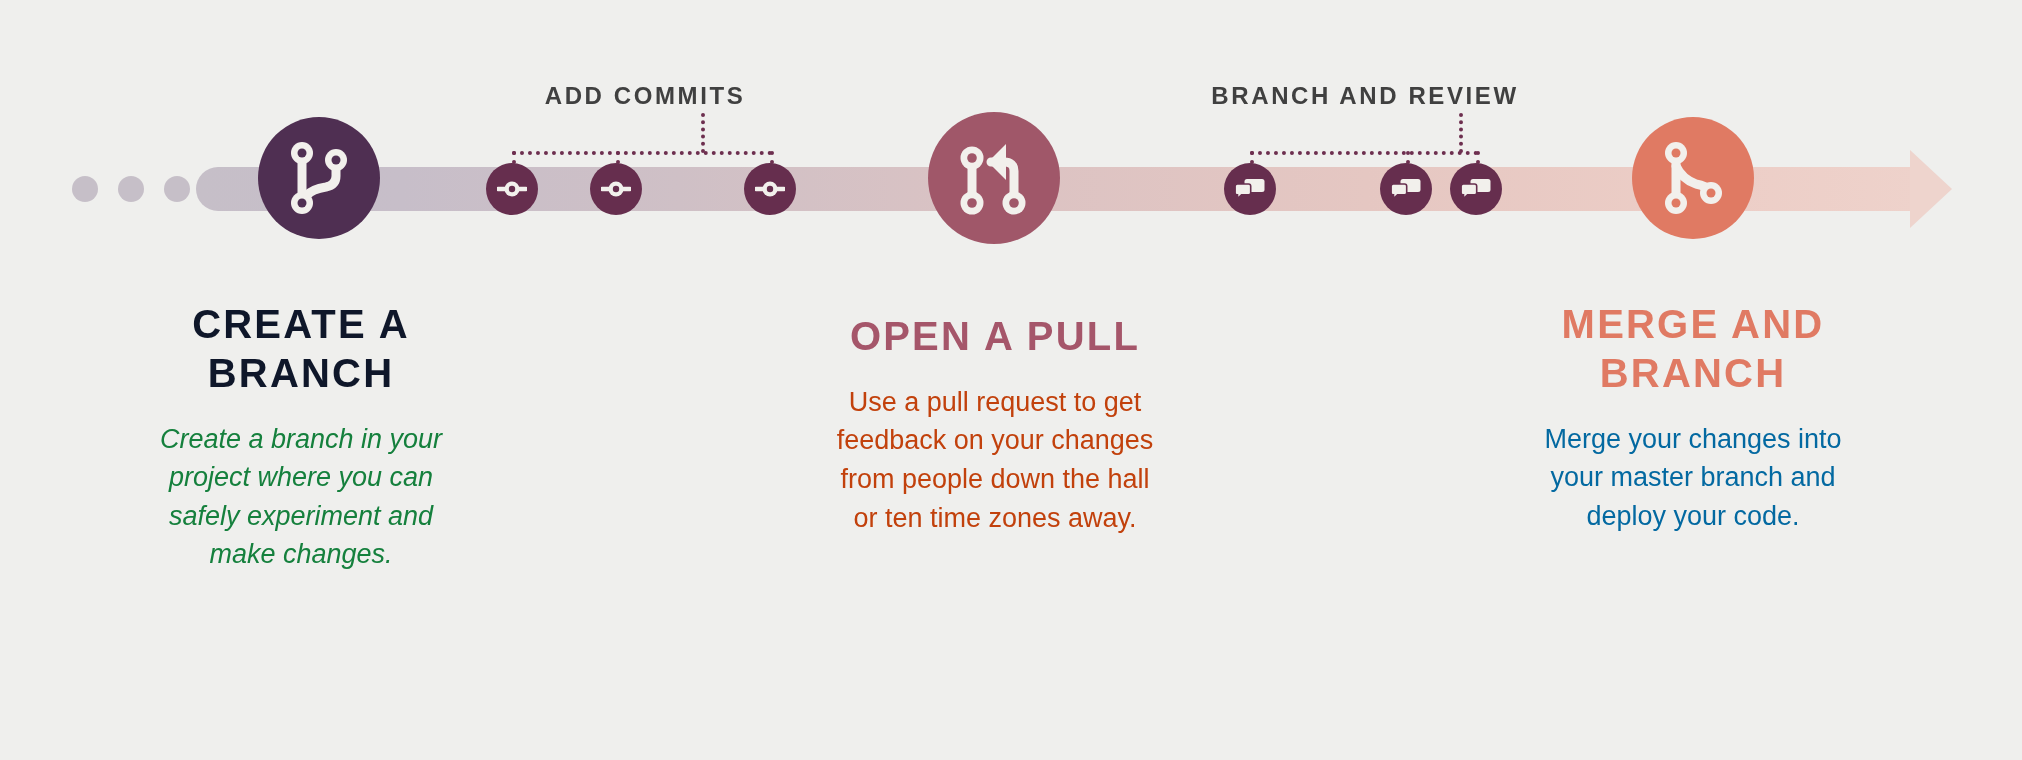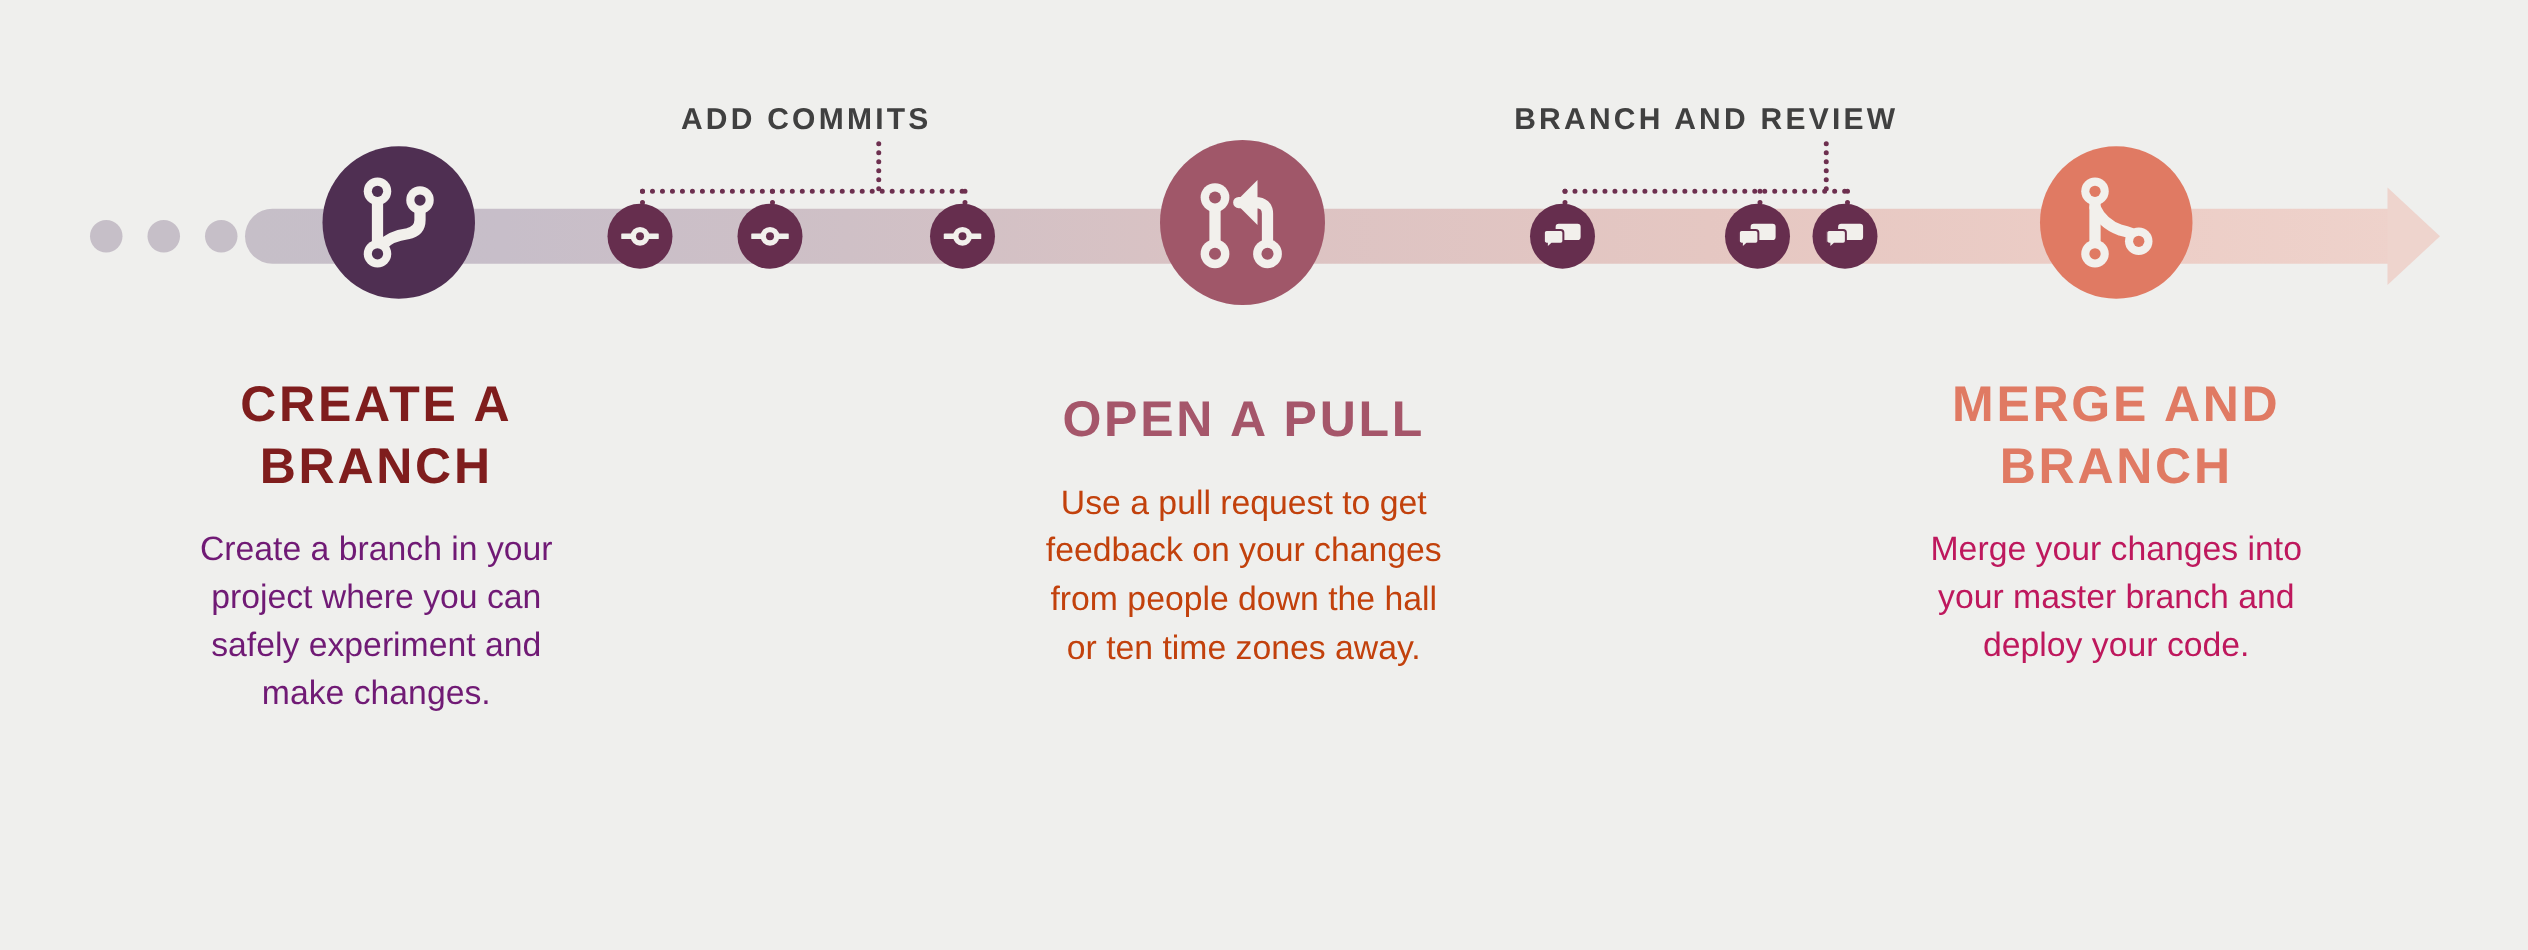--- a/index.html
+++ b/index.html
@@ -243,35 +243,35 @@
       <circle cx="14" cy="13" r="11" fill="#f2f0ec"></circle>
       <circle cx="14" cy="13" r="4.5" fill="#e07a63"></circle>
       <circle cx="14" cy="63" r="11" fill="#f2f0ec"></circle>
       <circle cx="14" cy="63" r="4.5" fill="#e07a63"></circle>
       <circle cx="49" cy="53" r="11" fill="#f2f0ec"></circle>
       <circle cx="49" cy="53" r="4.5" fill="#e07a63"></circle>
     </svg>
   </div>
 
   <div class="column" style="left:136px; top:300px; width:330px;">
-    <div class="col-title" style="color:#7f1d1d;">
+    <div class="col-title" style="color:#0f172a;">
       <span>CREATE A</span><br>
       <span>BRANCH</span>
     </div>
-    <p class="col-body" style="color:#701a75;">Create a branch in your project where you can safely experiment and make changes.</p>
+    <p class="col-body" style="color:#15803d;font-style:italic;">Create a branch in your project where you can safely experiment and make changes.</p>
   </div>
 
   <div class="column" style="left:830px; top:312px; width:330px;">
     <div class="col-title" style="color:#a5566a;">
       <span>OPEN A PULL</span><br>
     </div>
     <p class="col-body" style="color:#c2410c;">Use a pull request to get feedback on your changes from people down the hall or ten time zones away.</p>
   </div>
 
   <div class="column" style="left:1528px; top:300px; width:330px;">
     <div class="col-title" style="color:#e07a63;">
       <span>MERGE AND</span><br>
       <span>BRANCH</span>
     </div>
-    <p class="col-body" style="color:#be185d;">Merge your changes into your master branch and deploy your code.</p>
+    <p class="col-body" style="color:#0369a1;">Merge your changes into your master branch and deploy your code.</p>
   </div>
 
 </div>
 
 </body></html>

